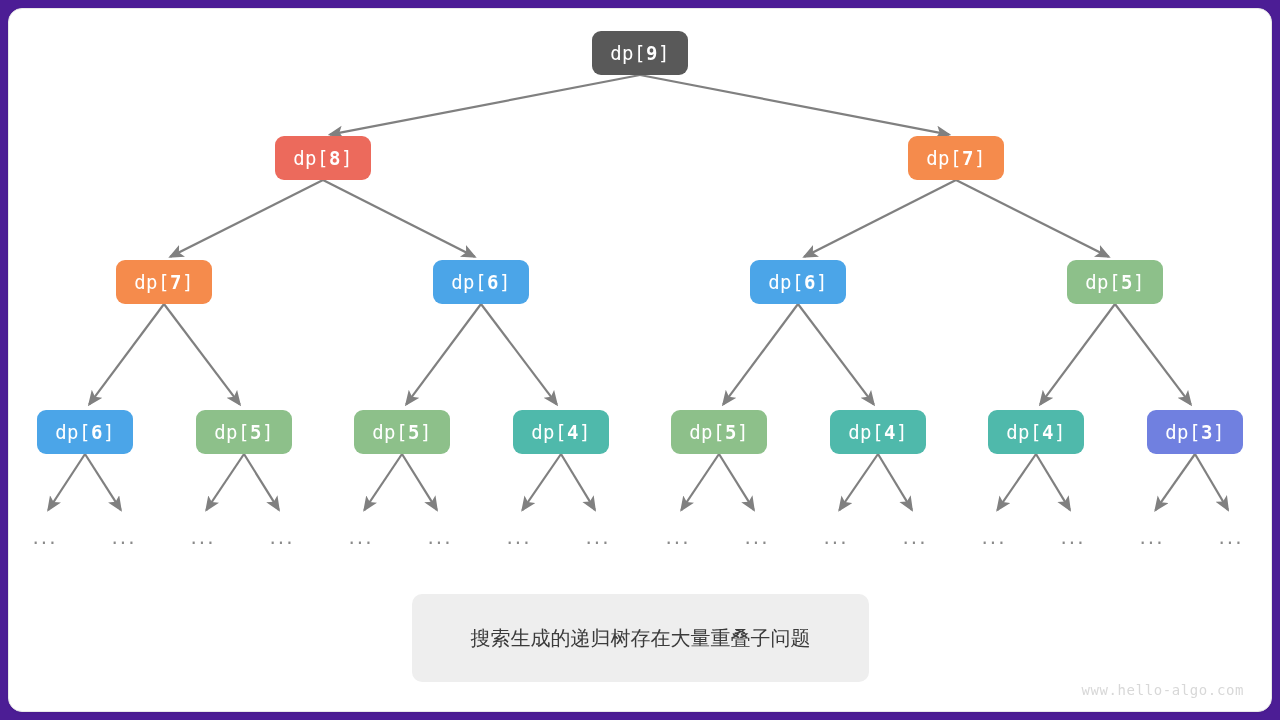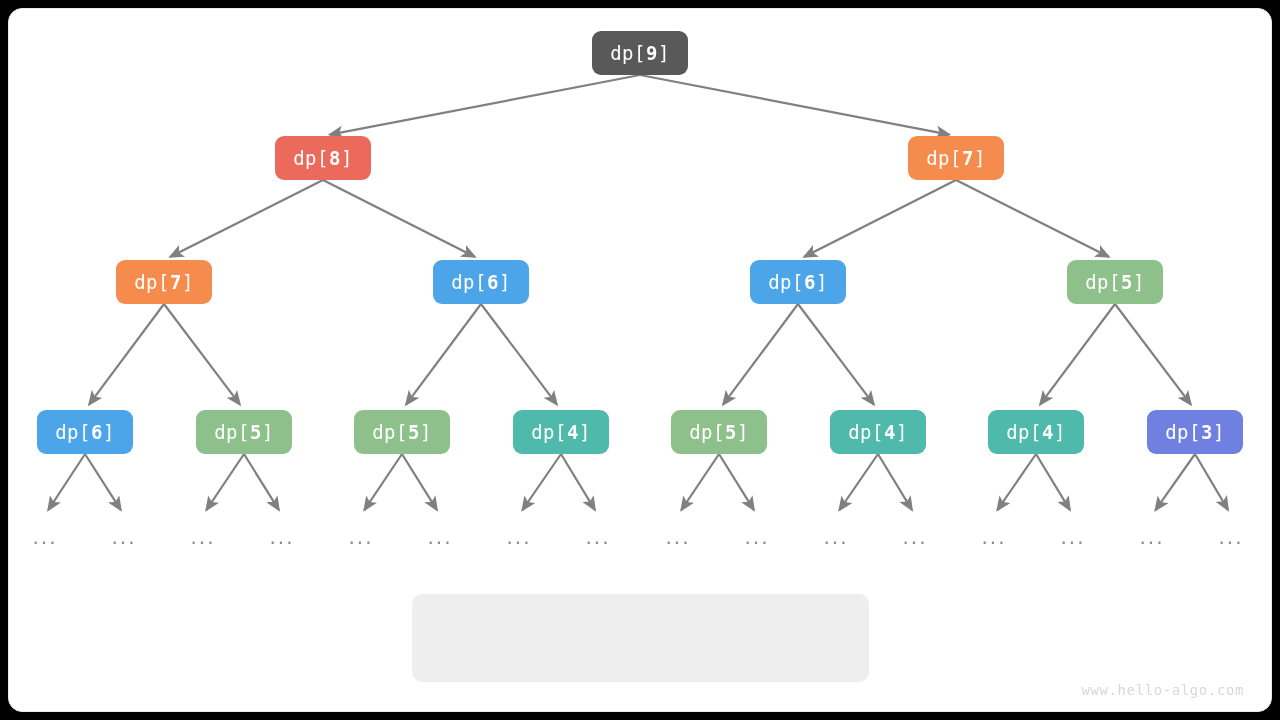--- a/index.html
+++ b/index.html
@@ -11,21 +11,21 @@
   body {
     width: 1280px;
     height: 720px;
     font-family: "DejaVu Sans", sans-serif;
     overflow: hidden;
   }
   #canvas {
     position: relative;
     width: 1280px;
     height: 720px;
-    background: #000000;
+    background: #4c1d95;
   }
   
   #card {
     position: absolute;
     left: 8px;
     top: 8px;
     width: 1264px;
     height: 704px;
     box-sizing: border-box;
     background: #ffffff;
@@ -241,16 +241,17 @@
       <div class="ellipsis" style="left: 757px; top: 537px;">...</div>
       <div class="ellipsis" style="left: 836px; top: 537px;">...</div>
       <div class="ellipsis" style="left: 915px; top: 537px;">...</div>
       <div class="ellipsis" style="left: 994px; top: 537px;">...</div>
       <div class="ellipsis" style="left: 1073px; top: 537px;">...</div>
       <div class="ellipsis" style="left: 1152px; top: 537px;">...</div>
       <div class="ellipsis" style="left: 1231px; top: 537px;">...</div>
     </div>
 
   <div id="caption">
+    <div class="cap-line">搜索生成的递归树存在大量重叠子问题</div>
   </div>
 
   <div id="watermark">www.hello-algo.com</div>
 </div>
 
 </body></html>

